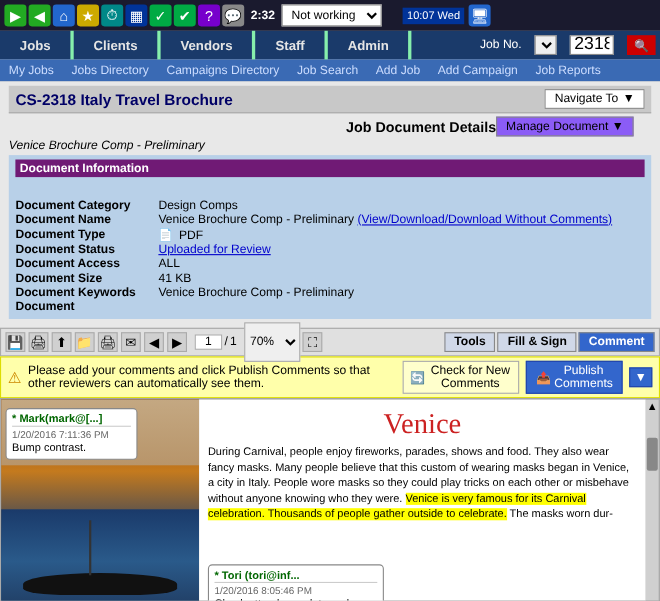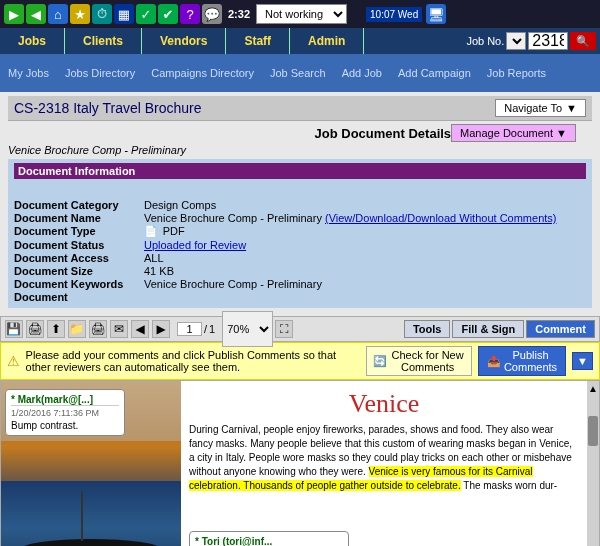--- a/index.html
+++ b/index.html
@@ -40,43 +40,43 @@
       text-align: center; margin-left: 17px; min-width: 40px;
     }
 
     
     .main-nav {
       background: #1a3a6a;
       display: flex;
       height: 26px;
     }
     .main-nav-item {
-      color: #fde047; padding: 4px 18px; font-size: 12px; font-weight: bold;
+      color: #e5e5e5; padding: 4px 18px; font-size: 12px; font-weight: bold;
       cursor: pointer; display: flex; align-items: center;
-      border-right: 1px solid #86efac;
+      border-right: 3px solid #86efac;
     }
     .job-search-area {
-      margin-left: auto; display: flex; align-items: center; padding: 2px 4px; gap: 2px;
+      margin-left: auto; display: flex; align-items: center; padding: 2px 4px; gap: 12px;
     }
     .job-search-area input {
       border: 1px solid #888; font-size: 11px; padding: 1px 3px; width: 50px; height: 18px;
     }
     .job-search-area select {
       border: 1px solid #888; font-size: 11px; height: 18px; width: 60px;
     }
     .search-btn {
       background: #cc0000; color: white; border: none; font-size: 11px; padding: 1px 6px;
       cursor: pointer; height: 18px;
     }
 
     
     .sub-nav {
       background: #3a6ab4;
       display: flex;
-      height: 38px;
+      height: 20px;
       align-items: center;
       padding: 0 4px;
       gap: 8px;
     }
     .sub-nav-item {
       color: #ccddff; font-size: 11px; cursor: pointer; padding: 2px 4px;
       text-decoration: none;
     }
 
     
@@ -88,34 +88,34 @@
     
     .job-title-bar {
       background: #c8c8c8;
       display: flex;
       align-items: center;
       justify-content: space-between;
       padding: 3px 6px;
       border-bottom: 1px solid #aaa;
     }
     .job-title-text {
-      font-size: 14px; font-weight: normal; color: #000066;
+      font-size: 14px; font-weight: bold; color: #000066;
     }
     .navigate-to-btn {
       background: white; border: 1px solid #888; padding: 2px 8px; font-size: 11px;
       cursor: pointer; display: flex; align-items: center; gap: 4px;
     }
 
     
     .section-header {
       font-size: 13px; font-weight: bold; color: #000; padding: 3px 16px 2px 0;
       display: flex; justify-content: flex-end; align-items: center;
     }
     .manage-doc-btn {
-      background: #f0abfc; border: 1px solid #888; padding: 2px 8px; font-size: 11px;
+      background: #8b5cf6; border: 1px solid #888; padding: 2px 8px; font-size: 11px;
       cursor: pointer;
     }
 
     .sub-section-title {
       font-size: 11px; font-style: italic; color: #000; padding-bottom: 3px;
     }
 
     
     .doc-info-section {
       background: #b8d0e8;

